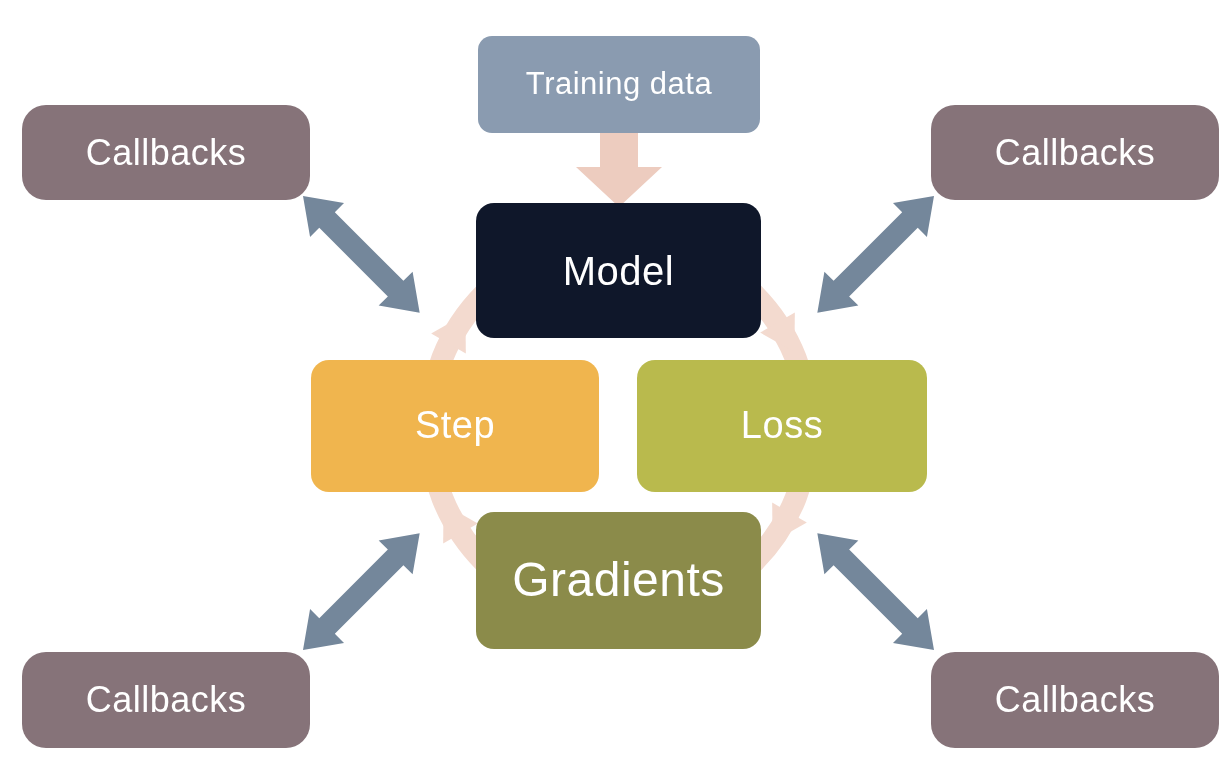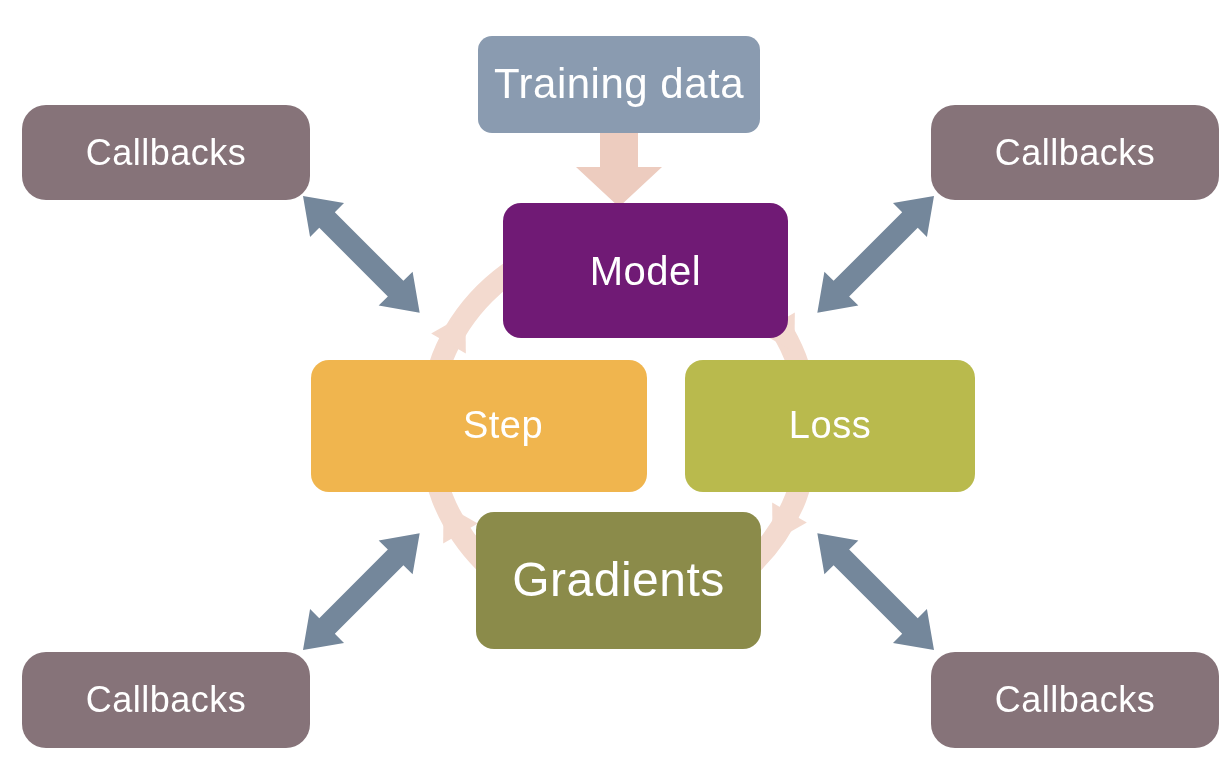--- a/index.html
+++ b/index.html
@@ -21,24 +21,24 @@
     position: absolute;
     z-index: 1;
     display: flex;
     align-items: center;
     justify-content: center;
     color: #ffffff;
     letter-spacing: 0.5px;
     text-align: center;
     line-height: 1.1;
   }
-  .box-training  { left: 478px; top: 36px;  width: 282px; height: 97px;  border-radius: 14px; font-size: 42px; background: #8a9bb0; }
+  .box-training  { left: 478px; top: 36px;  width: 282px; height: 97px;  border-radius: 14px; font-size: 31px; background: #8a9bb0; }
   .box-model     { left: 476px; top: 203px; width: 285px; height: 135px; border-radius: 18px; font-size: 40px; background: #d0650f; }
-  .box-step      { left: 311px; top: 360px; width: 288px; height: 132px; border-radius: 18px; font-size: 38px; background: #f0b54e; padding-left: 48px; }
-  .box-loss      { left: 637px; top: 360px; width: 290px; height: 132px; border-radius: 18px; font-size: 38px; background: #b9ba4d; margin-left: 48px; }
+  .box-step      { left: 311px; top: 360px; width: 288px; height: 132px; border-radius: 18px; font-size: 38px; background: #f0b54e; }
+  .box-loss      { left: 637px; top: 360px; width: 290px; height: 132px; border-radius: 18px; font-size: 38px; background: #b9ba4d; }
   .box-gradients { left: 476px; top: 512px; width: 285px; height: 137px; border-radius: 18px; font-size: 48px; background: #8b8b4a; }
   .box-callbacks { width: 288px; height: 95px; border-radius: 24px; font-size: 36px; background: #867379; }
   .cb-tl { left: 22px;  top: 105px; }
   .cb-tr { left: 931px; top: 105px; }
   .cb-bl { left: 22px;  top: 652px; height: 96px; }
   .cb-br { left: 931px; top: 652px; height: 96px; }
 </style>
 </head>
 <body>
 
@@ -56,21 +56,21 @@
     <polygon points="600,132 638,132 638,167 662,167 619,207 576,167 600,167" fill="#edccbf"></polygon>
 
     <polygon points="0,0 34,-24 34,-11 131,-11 131,-24 165,0 131,24 131,11 34,11 34,24" transform="translate(303,196) rotate(45)" fill="#74879b"></polygon>
     <polygon points="0,0 34,-24 34,-11 131,-11 131,-24 165,0 131,24 131,11 34,11 34,24" transform="translate(934,196) rotate(135)" fill="#74879b"></polygon>
     <polygon points="0,0 34,-24 34,-11 131,-11 131,-24 165,0 131,24 131,11 34,11 34,24" transform="translate(303,650) rotate(-45)" fill="#74879b"></polygon>
     <polygon points="0,0 34,-24 34,-11 131,-11 131,-24 165,0 131,24 131,11 34,11 34,24" transform="translate(934,650) rotate(-135)" fill="#74879b"></polygon>
   </svg>
 
   <div class="box box-training" style="background-color: rgb(138, 155, 176);">Training data</div>
 
-  <div class="box box-model" style="background-color: #701a75; margin-left: 27px;">Model</div>
+  <div class="box box-model" style="background-color: #0f172a;">Model</div>
 
   <div class="box box-step" style="background-color: rgb(240, 181, 78);">Step</div>
 
   <div class="box box-loss" style="background-color: rgb(185, 186, 77);">Loss</div>
 
   <div class="box box-gradients" style="background-color: rgb(139, 139, 74);">Gradients</div>
 
   <div class="box box-callbacks cb-tl" style="background-color: rgb(134, 115, 121);">Callbacks</div>
 
   <div class="box box-callbacks cb-tr" style="background-color: rgb(134, 115, 121);">Callbacks</div>

